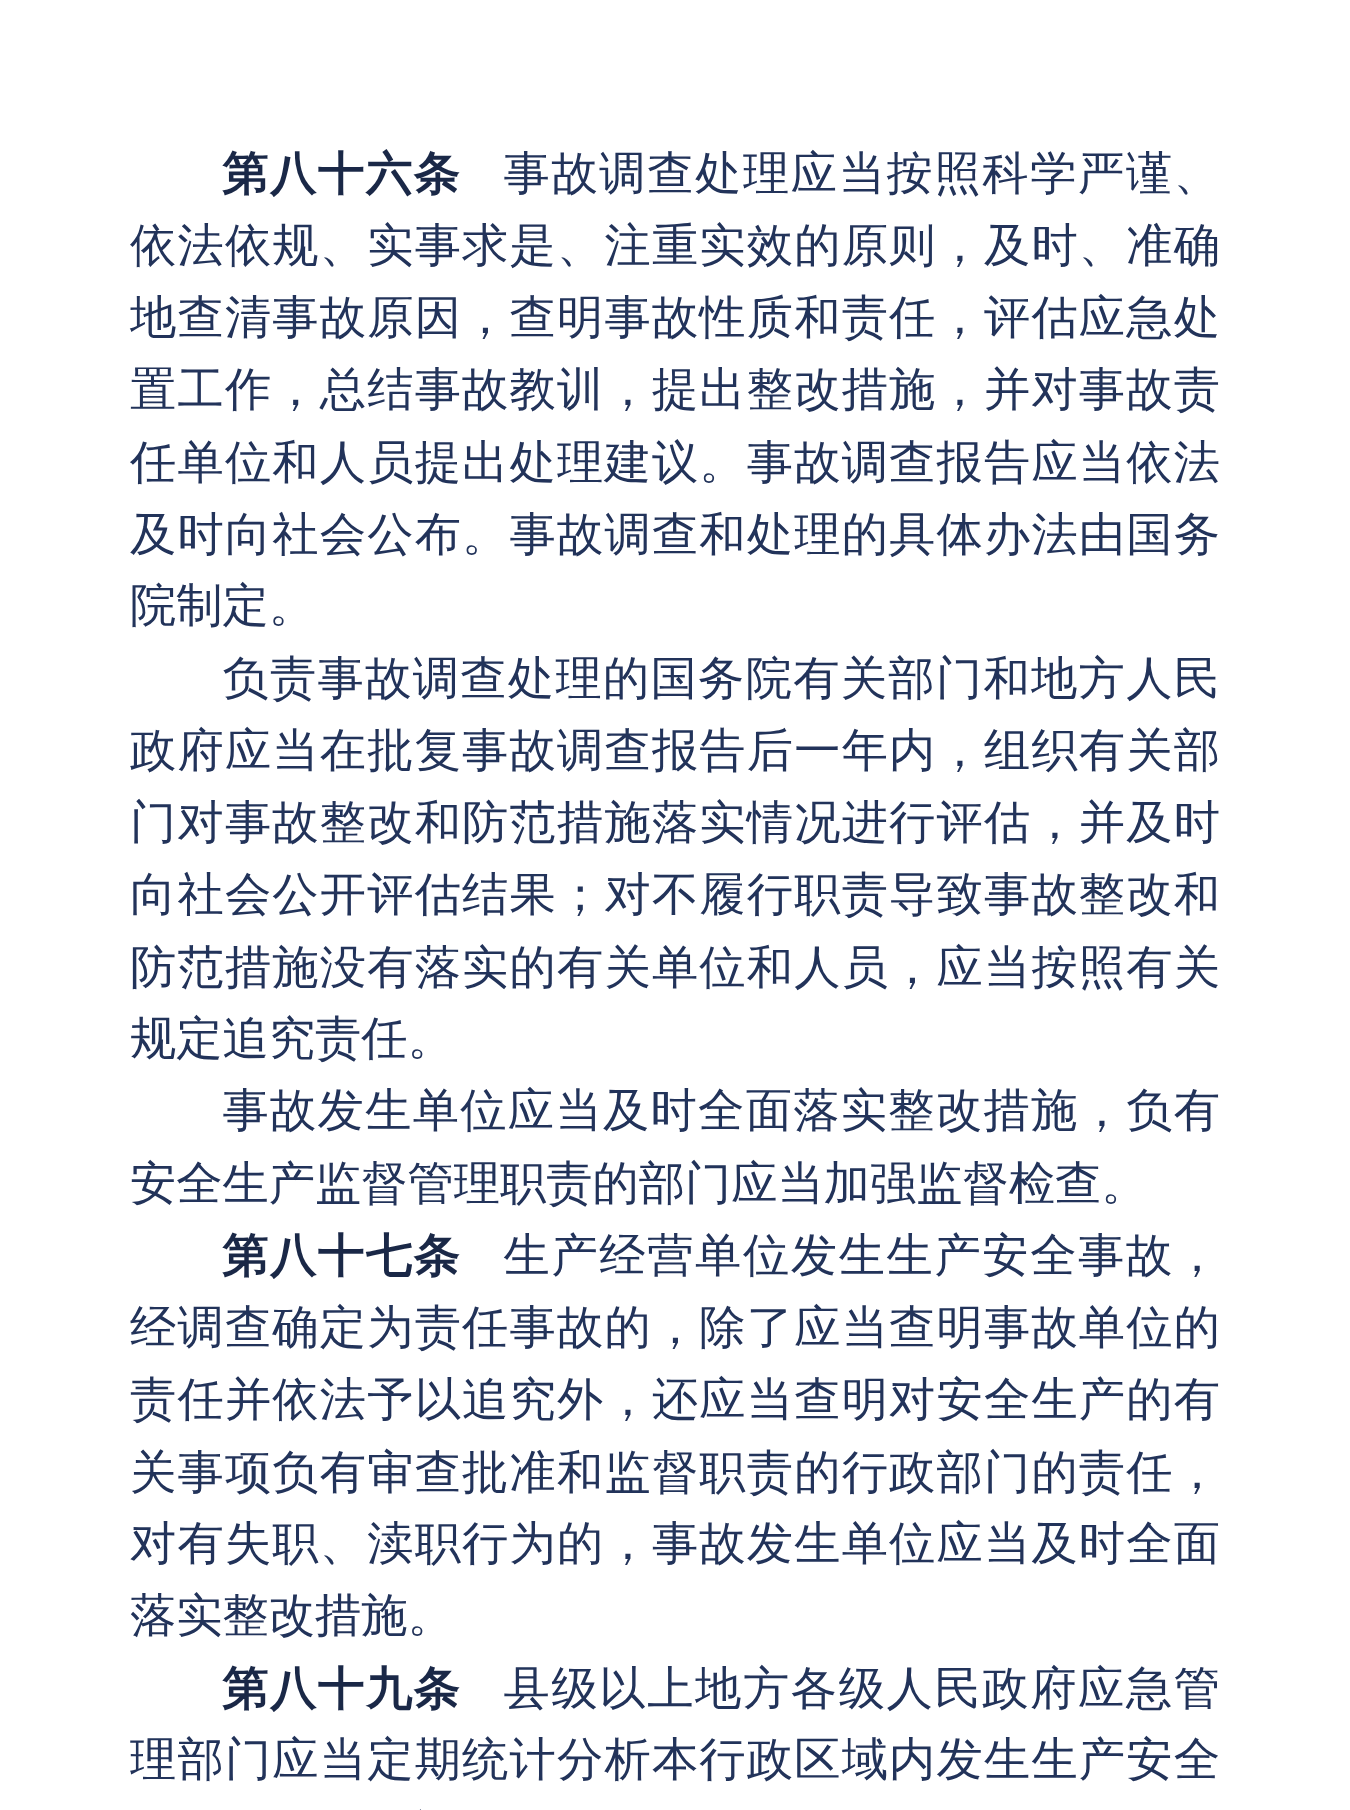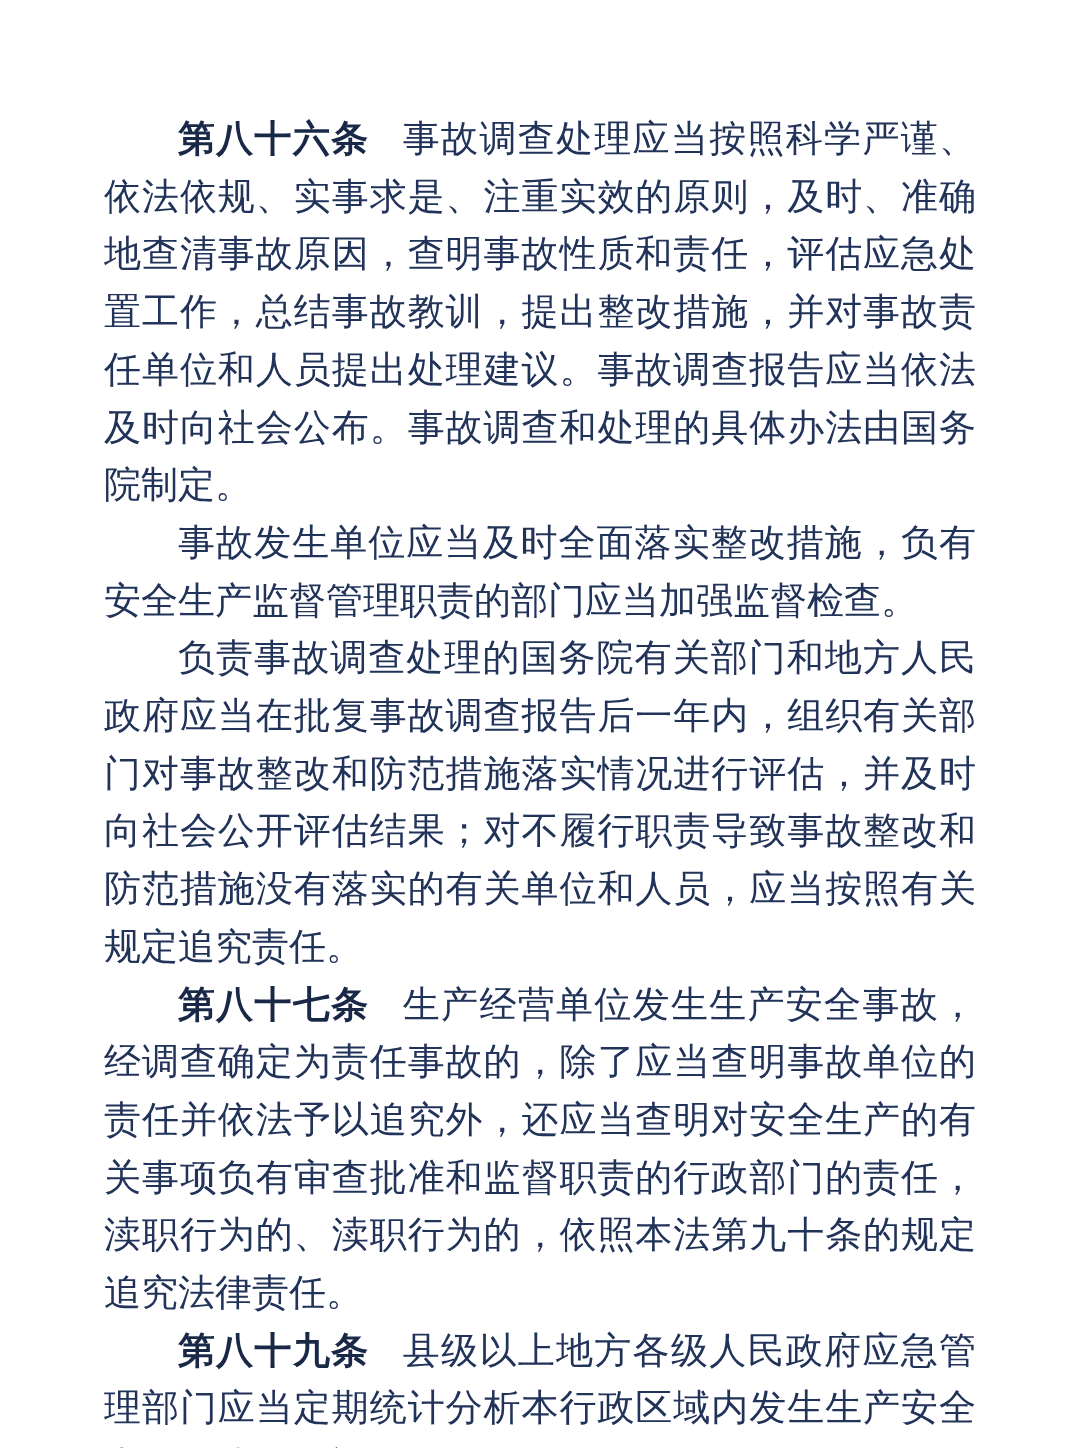--- a/index.html
+++ b/index.html
@@ -34,22 +34,22 @@
   }
   .art:not(:empty) { margin-right: 0.9em; }
 </style>
 </head>
 <body>
 
 <div class="page">
 
   <p class="para"><b class="art">第八十六条</b><span>事故调查处理应当按照科学严谨、依法依规、实事求是、注重实效的原则，及时、准确地查清事故原因，查明事故性质和责任，评估应急处置工作，总结事故教训，提出整改措施，并对事故责任单位和人员提出处理建议。事故调查报告应当依法及时向社会公布。事故调查和处理的具体办法由国务院制定。</span></p>
 
+  <p class="para"><b class="art"></b><span>负责事故调查处理的国务院有关部门和地方人民政府应当在批复事故调查报告后一年内，组织有关部门对事故整改和防范措施落实情况进行评估，并及时向社会公开评估结果；对不履行职责导致事故整改和防范措施没有落实的有关单位和人员，应当按照有关规定追究责任。</span></p>
+
   <p class="para"><b class="art"></b><span>事故发生单位应当及时全面落实整改措施，负有安全生产监督管理职责的部门应当加强监督检查。</span></p>
 
-  <p class="para"><b class="art"></b><span>负责事故调查处理的国务院有关部门和地方人民政府应当在批复事故调查报告后一年内，组织有关部门对事故整改和防范措施落实情况进行评估，并及时向社会公开评估结果；对不履行职责导致事故整改和防范措施没有落实的有关单位和人员，应当按照有关规定追究责任。</span></p>
-
-  <p class="para"><b class="art">第八十七条</b><span>生产经营单位发生生产安全事故，经调查确定为责任事故的，除了应当查明事故单位的责任并依法予以追究外，还应当查明对安全生产的有关事项负有审查批准和监督职责的行政部门的责任，渎职行为的、渎职行为的，依照本法第九十条的规定追究法律责任。</span></p>
+  <p class="para"><b class="art">第八十七条</b><span>生产经营单位发生生产安全事故，经调查确定为责任事故的，除了应当查明事故单位的责任并依法予以追究外，还应当查明对安全生产的有关事项负有审查批准和监督职责的行政部门的责任，对有失职、渎职行为的，事故发生单位应当及时全面落实整改措施。</span></p>
 
 
   <p class="para"><b class="art">第八十九条</b><span>县级以上地方各级人民政府应急管理部门应当定期统计分析本行政区域内发生生产安全事故的情况，并</span></p>
 
 </div>
 
 </body></html>

